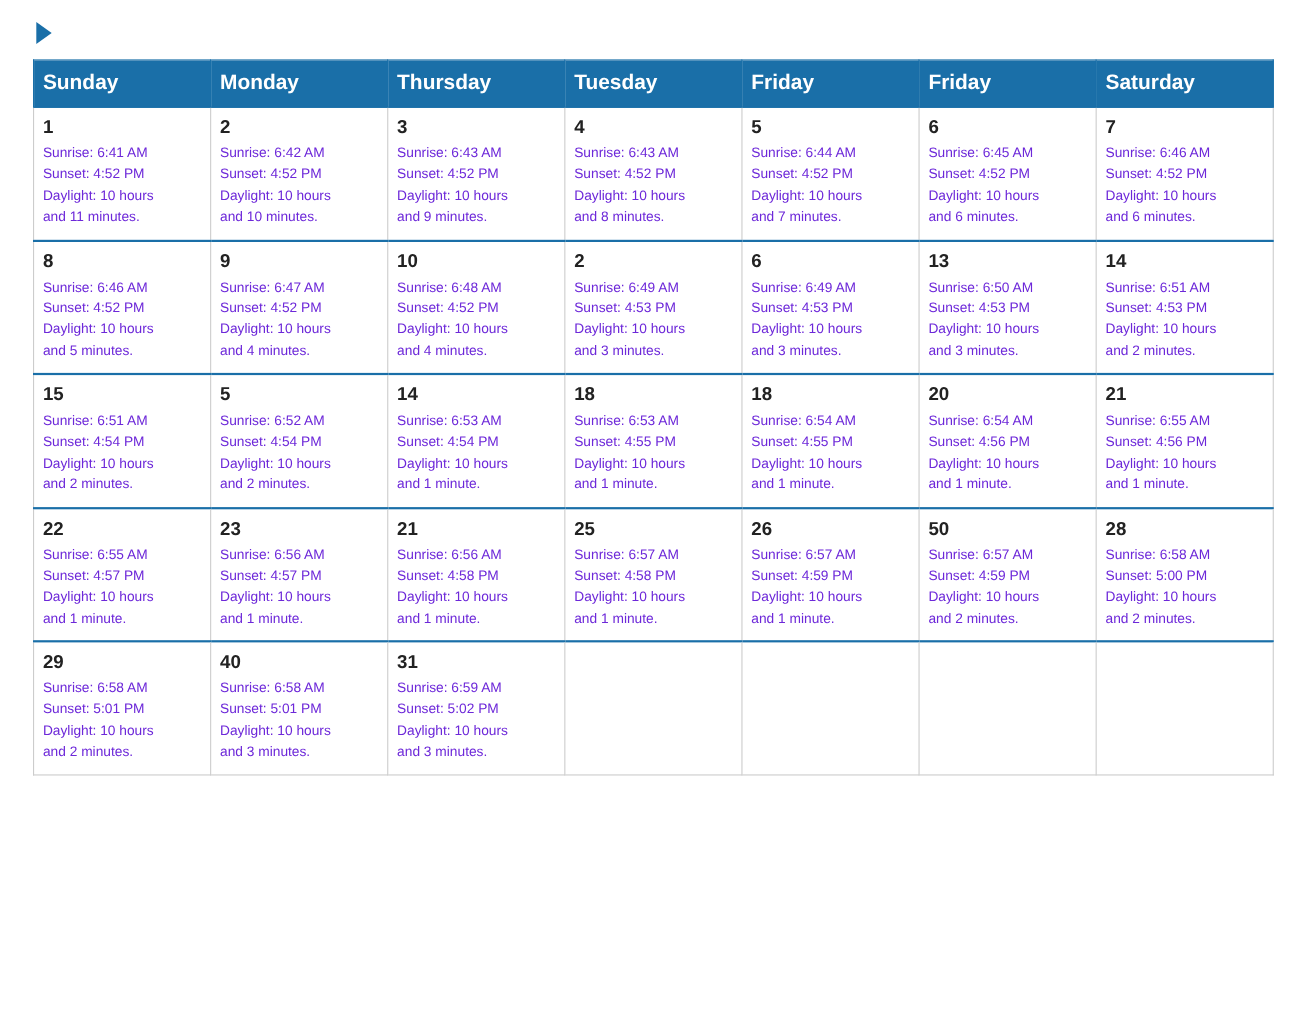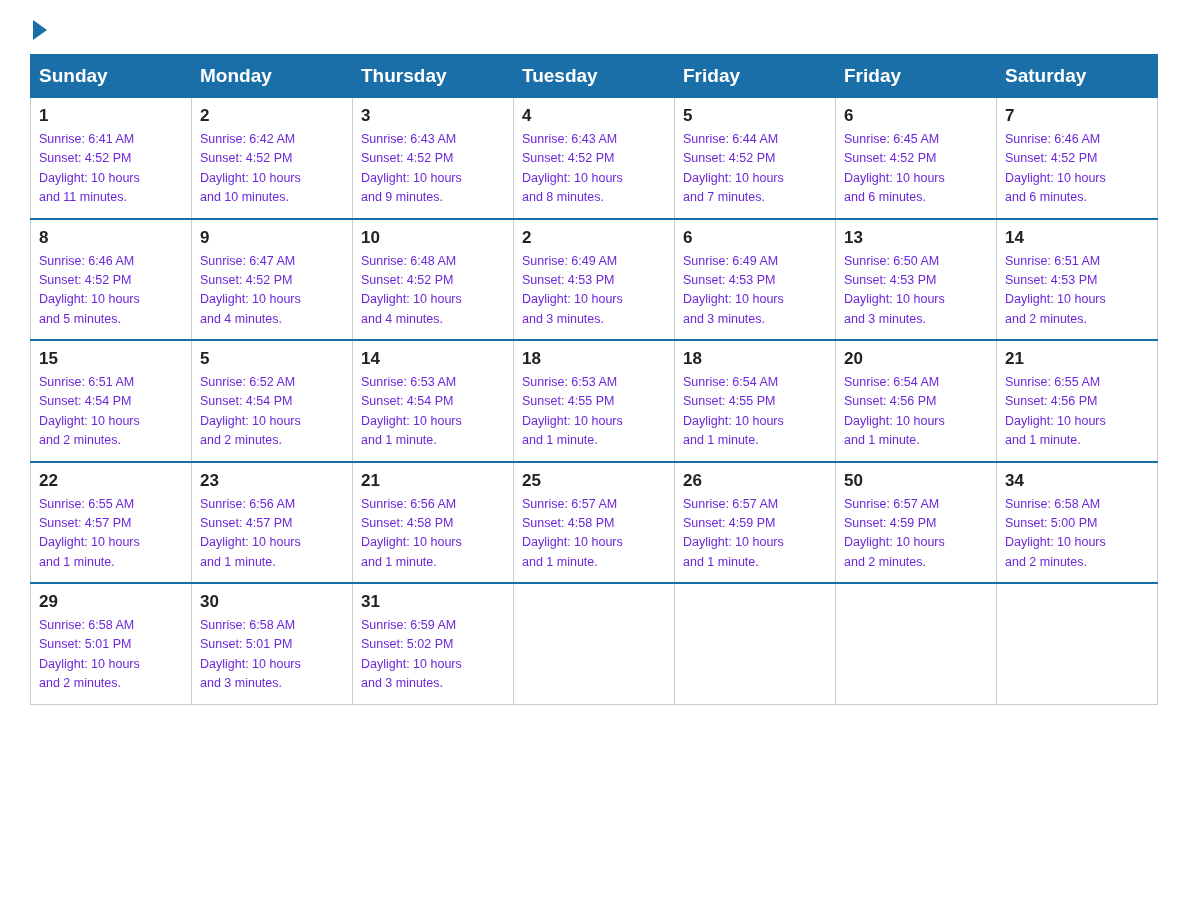--- a/index.html
+++ b/index.html
@@ -246,31 +246,31 @@
       </td>
         <td>
         <span class="day-number">26</span>
         <div class="day-info">Sunrise: 6:57 AM<br>Sunset: 4:59 PM<br>Daylight: 10 hours<br>and 1 minute.</div>
       </td>
         <td>
         <span class="day-number">50</span>
         <div class="day-info">Sunrise: 6:57 AM<br>Sunset: 4:59 PM<br>Daylight: 10 hours<br>and 2 minutes.</div>
       </td>
         <td>
-        <span class="day-number">34</span>
+        <span class="day-number">28</span>
         <div class="day-info">Sunrise: 6:58 AM<br>Sunset: 5:00 PM<br>Daylight: 10 hours<br>and 2 minutes.</div>
       </td>
       </tr>
       <tr class="row-divider">
         <td>
         <span class="day-number">29</span>
         <div class="day-info">Sunrise: 6:58 AM<br>Sunset: 5:01 PM<br>Daylight: 10 hours<br>and 2 minutes.</div>
       </td>
         <td>
-        <span class="day-number">30</span>
+        <span class="day-number">40</span>
         <div class="day-info">Sunrise: 6:58 AM<br>Sunset: 5:01 PM<br>Daylight: 10 hours<br>and 3 minutes.</div>
       </td>
         <td>
         <span class="day-number">31</span>
         <div class="day-info">Sunrise: 6:59 AM<br>Sunset: 5:02 PM<br>Daylight: 10 hours<br>and 3 minutes.</div>
       </td>
         <td class="empty"></td>
         <td class="empty"></td>
         <td class="empty"></td>
         <td class="empty"></td>

